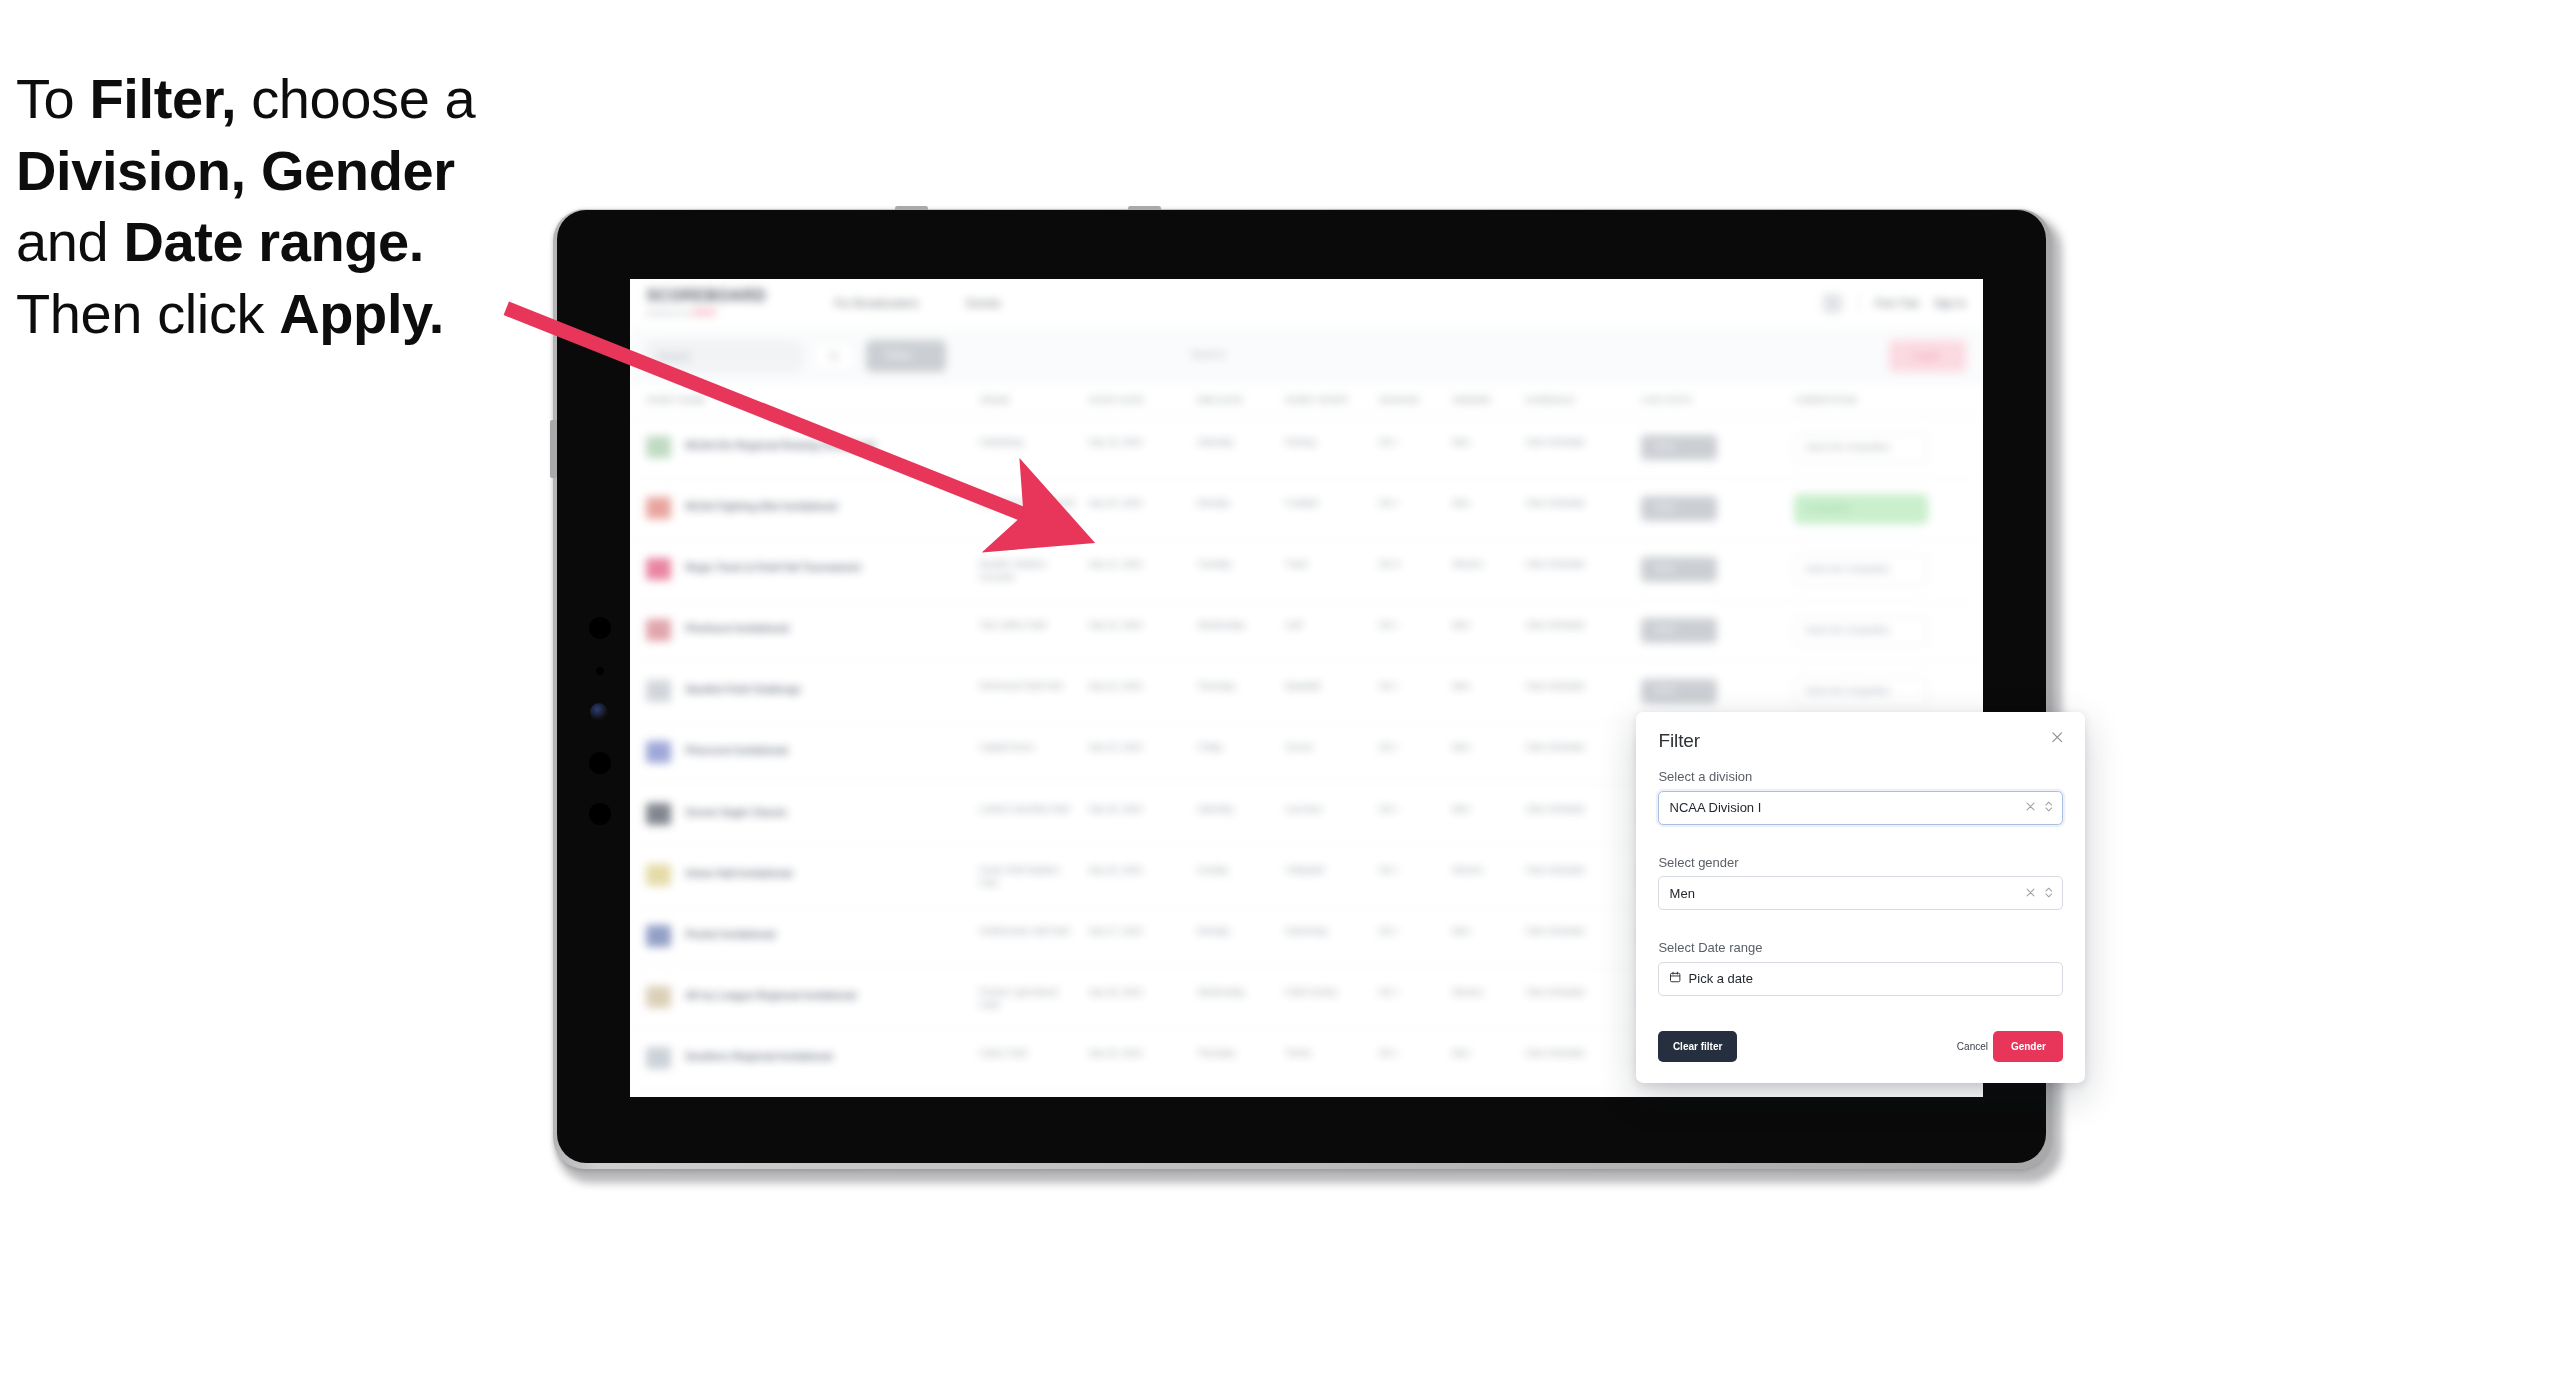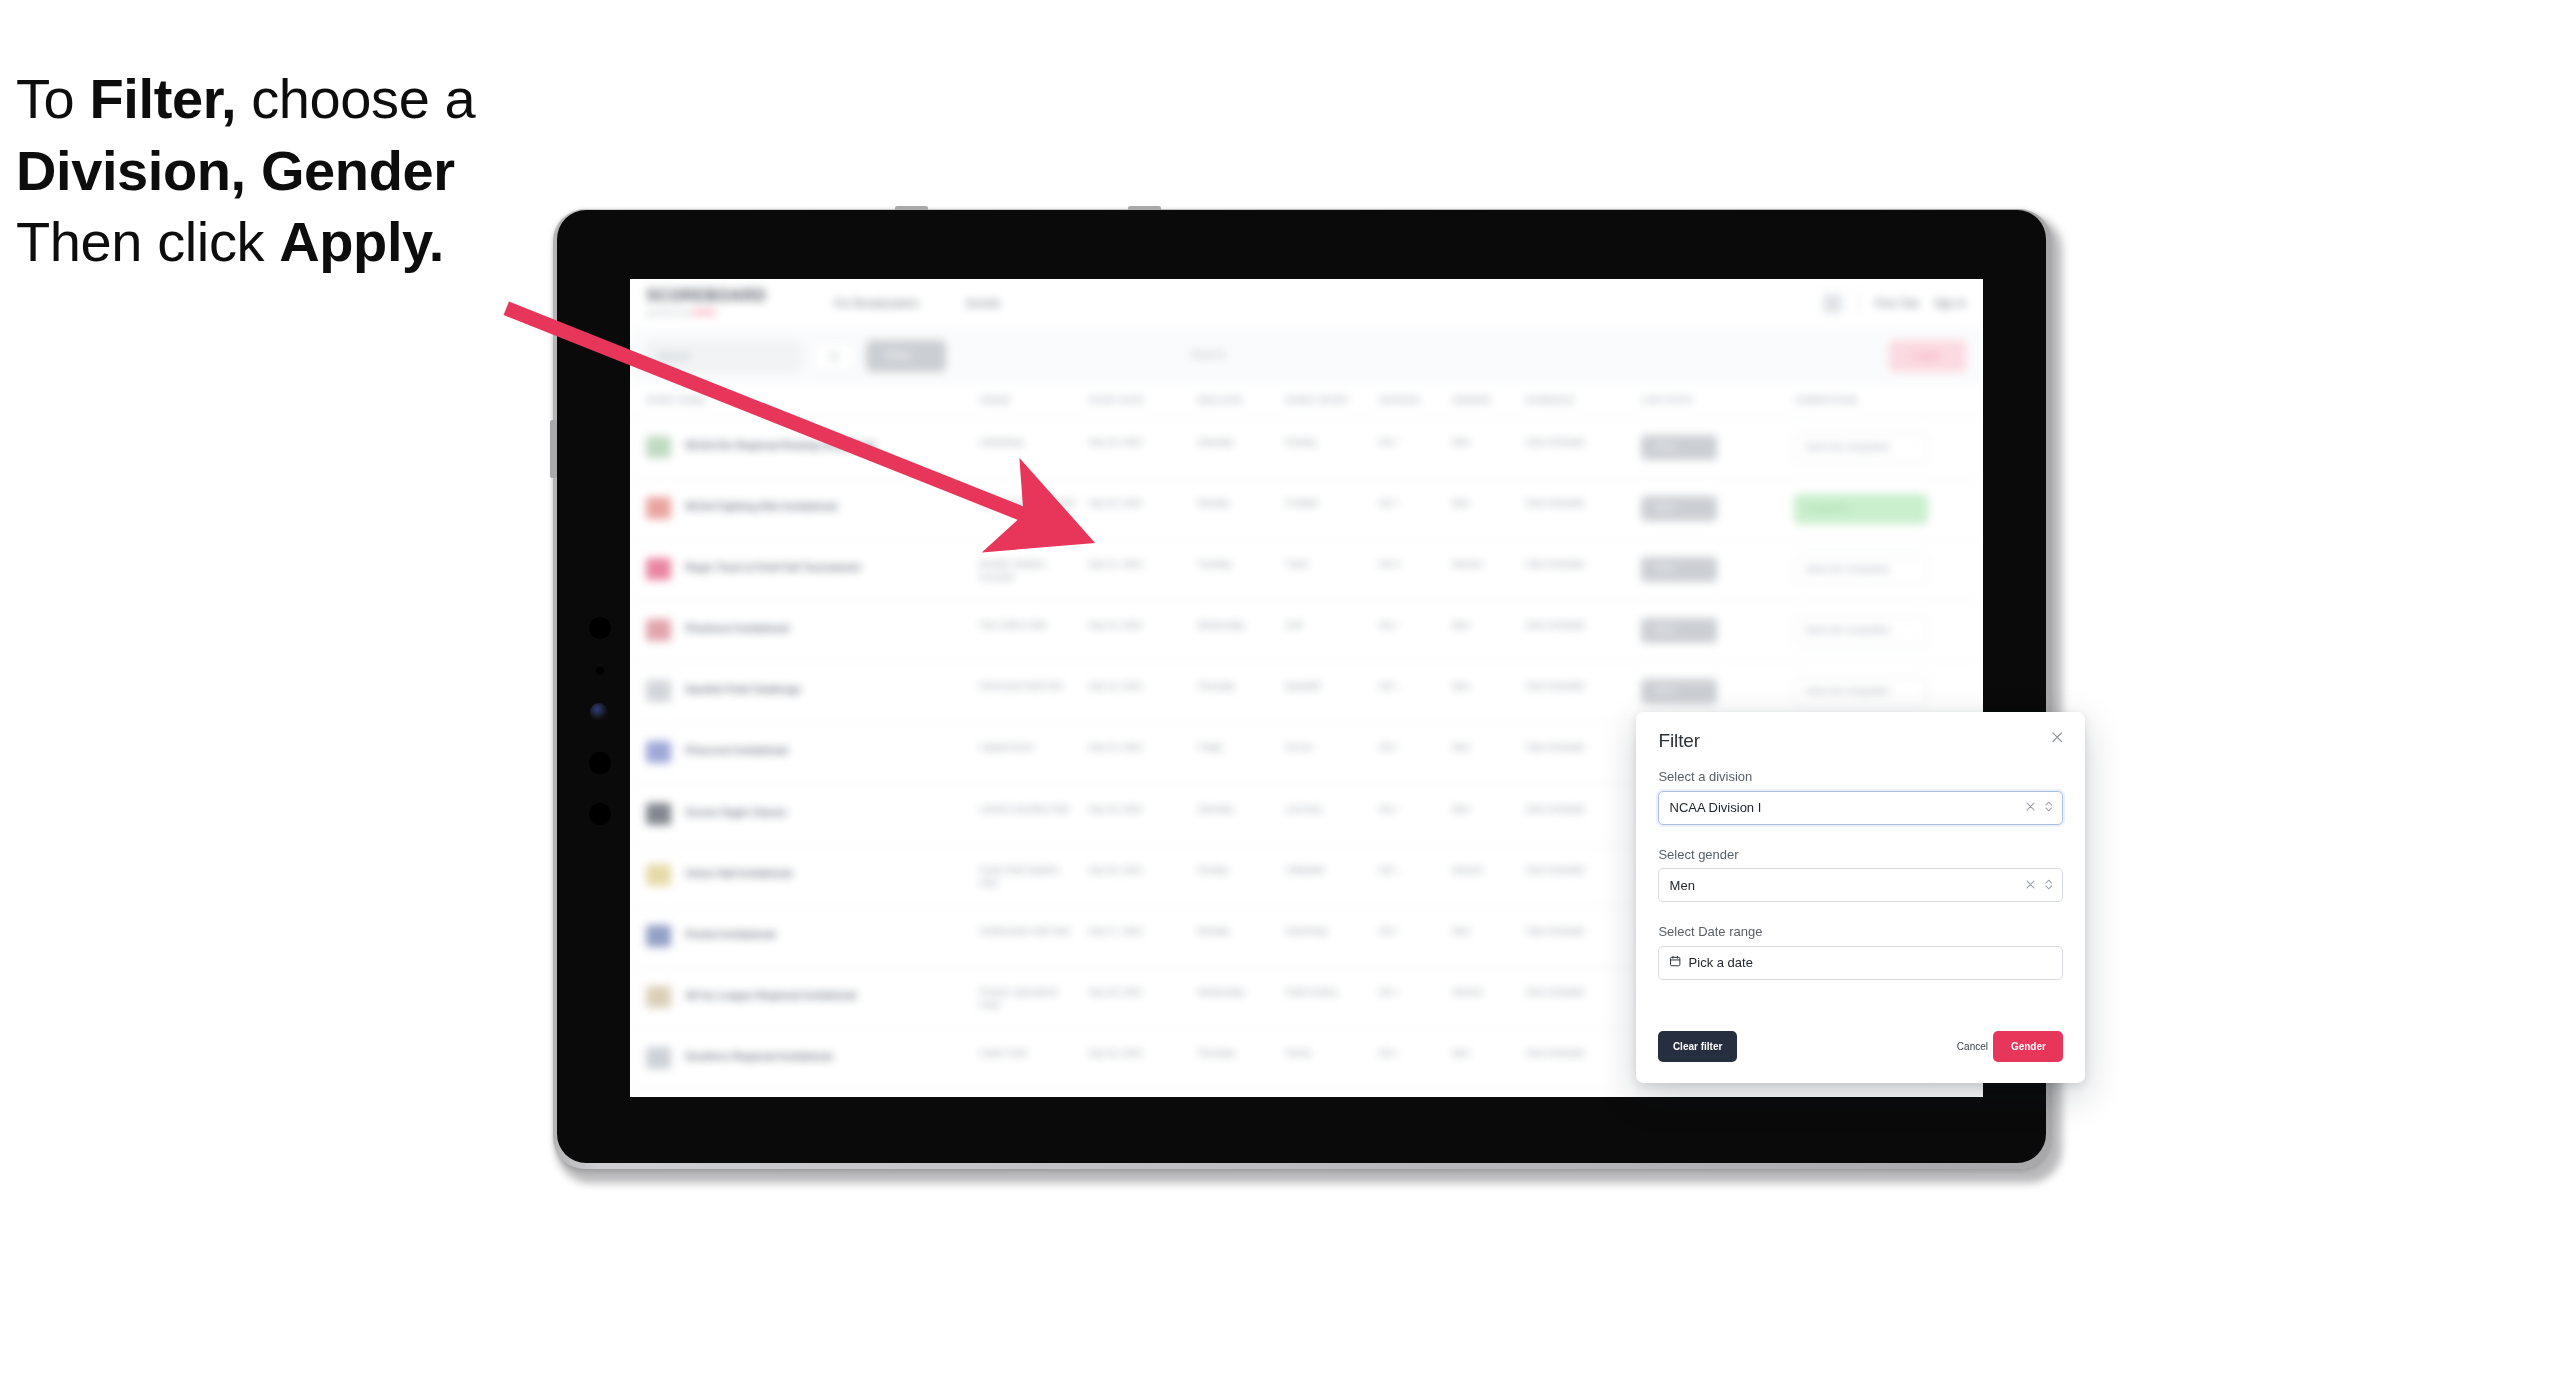--- a/index.html
+++ b/index.html
@@ -257,21 +257,21 @@
   .fld-label {
     font-size: 13px; color: #595f66; font-weight: 400;
     margin-bottom: 6.5px;
   }
   .fld {
     position: relative;
     height: 32px;
     border: 0.7px solid #d6dae0;
     border-radius: 5.1px;
     background: #fff;
-    margin-bottom: 22px;
+    margin-bottom: 30px;
   }
   .fld.focused {
     border-color: #a8bfe0;
     box-shadow: 0 0 0 2.2px rgba(168,191,224,.22);
   }
   .fld .val {
     position: absolute; left: 10.2px; top: 8.7px;
     font-size: 13px; color: #23282e;
   }
   .fld .icons {
@@ -317,20 +317,21 @@
     pointer-events: none;
     z-index: 60;
   }
 </style>
 </head>
 <body>
 
 <div id="instruction">
   <span class="line"><span>To </span><b>Filter,</b><span> choose a</span></span>
   <span class="line"><b>Division, Gender</b></span>
+  <span class="line"><span>and </span><b>Date range.</b></span>
   <span class="line"><span>Then click </span><b>Apply.</b></span>
 </div>
 
 <div id="tablet">
   <div class="tablet-shadow"></div>
   <div class="tablet-bezel">
     <div class="btn-top-a"></div>
     <div class="btn-top-b"></div>
     <div class="btn-side-left"></div>
     <div class="tablet-screen-black">

